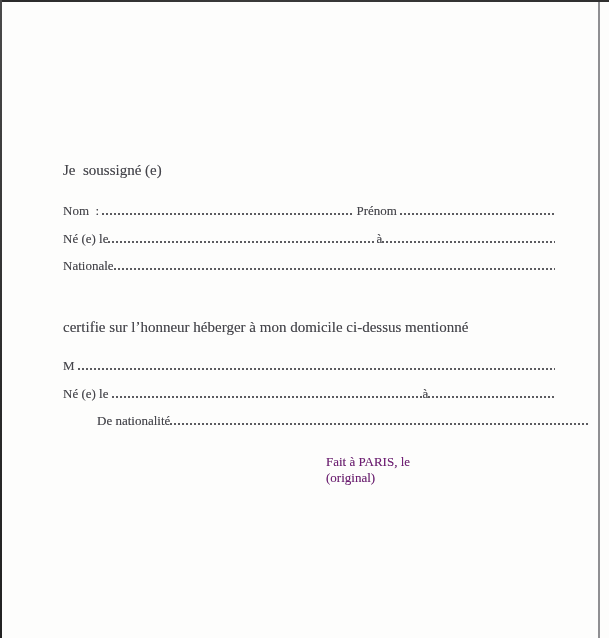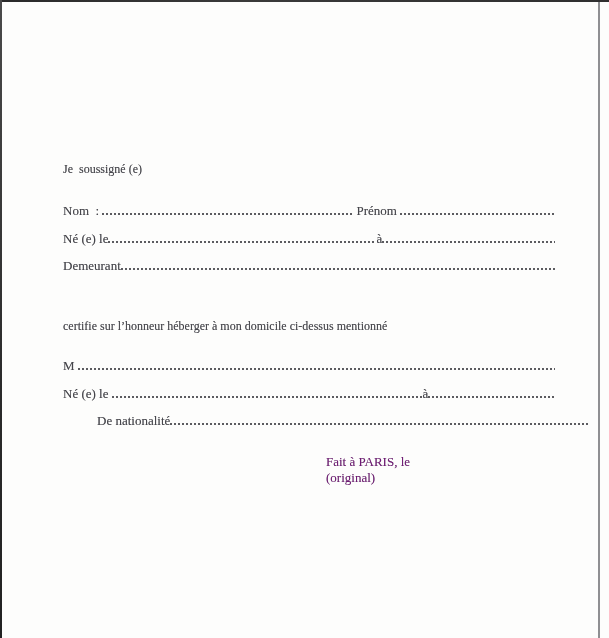--- a/index.html
+++ b/index.html
@@ -42,21 +42,21 @@
     width: 609px;
     text-align: center;
     font-size: 14px;
     font-weight: bold;
     letter-spacing: 1.3px;
     color: #47474c;
     text-shadow: 0 0 0.5px rgba(70,70,75,0.55);
   }
   .text-line {
     position: absolute;
-    font-size: 12px;
+    font-size: 15px;
     white-space: pre;
     color: #45454b;
     text-shadow: 0 0 0.4px rgba(70,70,75,0.45);
   }
   .field-row {
     position: absolute;
     left: 63px;
     width: 492px;
     height: 16px;
     display: flex;
@@ -120,21 +120,21 @@
   </div>
 
   <div class="field-row" style="top:231px;">
     <span class="lbl">Né (e) le</span>
     <span class="dots" style="flex:1.55;"></span>
     <span class="lbl">à</span>
     <span class="dots" style="flex:1;"></span>
   </div>
 
   <div class="field-row" style="top:258px;">
-    <span class="lbl">Demeurant</span>
+    <span class="lbl">Nationale</span>
     <span class="dots" style="flex:1;"></span>
   </div>
 
   <div class="text-line" style="left:63px; top:319px;">certifie sur l’honneur héberger à mon domicile ci-dessus mentionné</div>
 
   <div class="field-row" style="top:358px;">
     <span class="lbl">M </span>
     <span class="dots" style="flex:1;"></span>
   </div>
 

